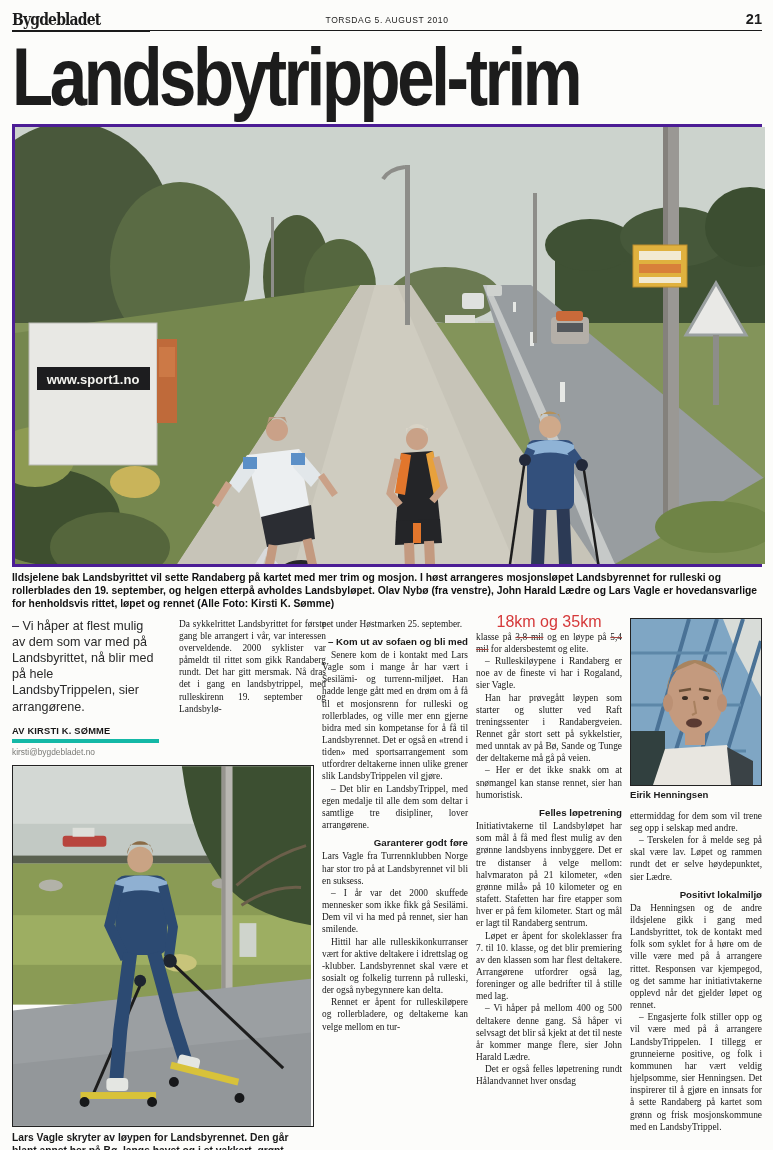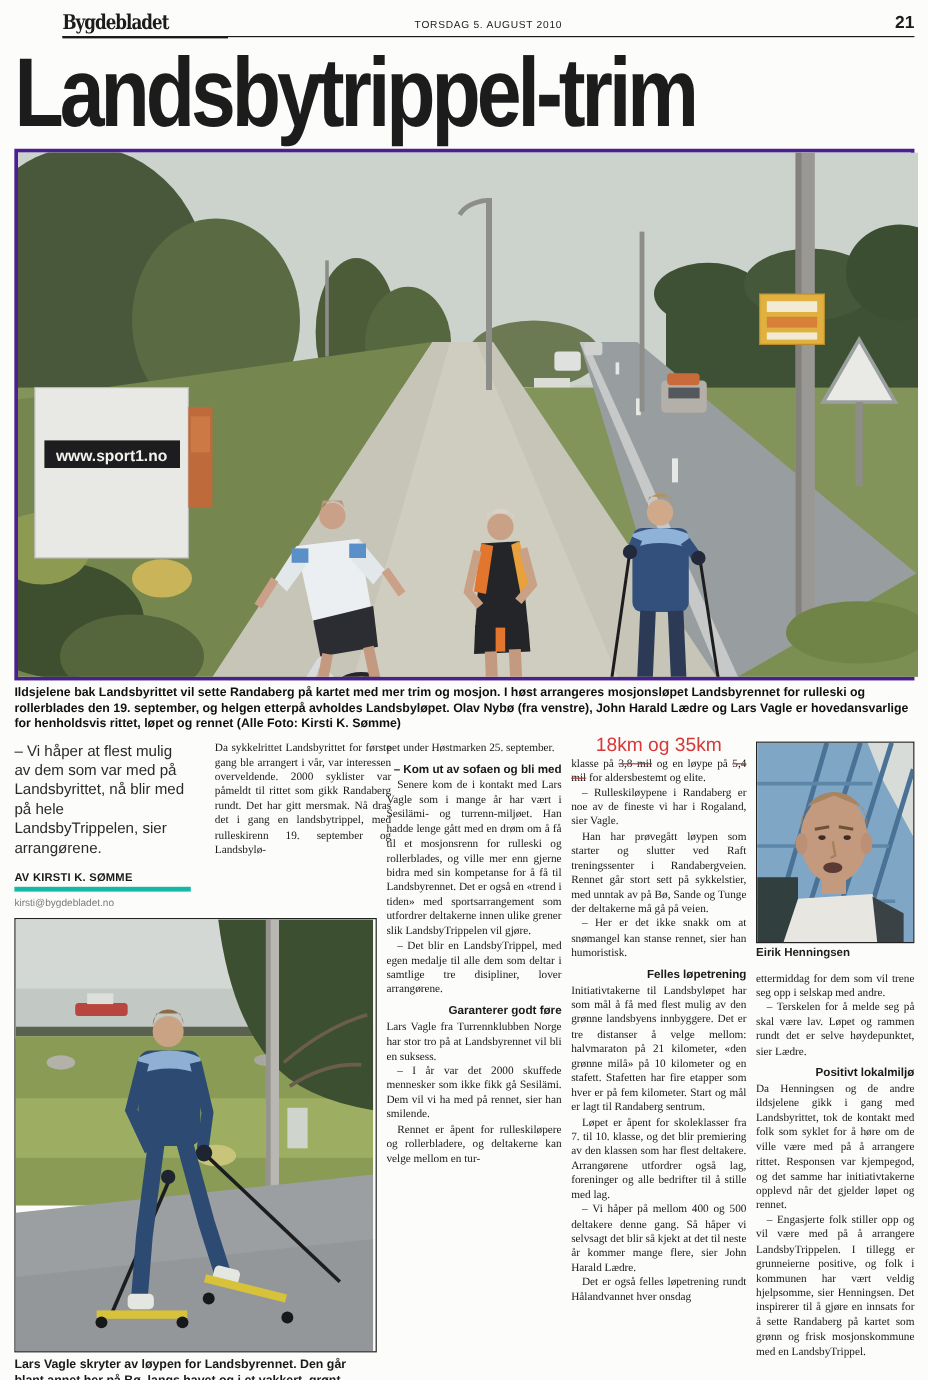--- a/index.html
+++ b/index.html
@@ -1,21 +1,21 @@
 <!DOCTYPE html>
 <html><head>
 <meta charset="utf-8">
 <style>
   * { margin:0; padding:0; box-sizing:border-box; }
   html,body { width:773px; height:1150px; background:#fcfcfa; color:#1c1c1c;
               font-family:"Liberation Serif", serif; overflow:hidden; }
   .page { position:relative; width:773px; height:1150px; padding:9px 11px 0 12px; }
 
   
-  .masthead { position:relative; height:22px; border-bottom:1px solid #1a1a1a;margin-left:40px; }
+  .masthead { position:relative; height:22px; border-bottom:1px solid #1a1a1a; }
   .logo { font-family:"DejaVu Serif", serif; font-weight:bold; font-size:17px;
           letter-spacing:-1px; transform:scaleX(.82); transform-origin:left bottom;
           display:inline-block; }
   .logo-rule { position:absolute; left:0; bottom:-2px; width:138px; height:2px; background:#1a1a1a; }
   .issue-date { position:absolute; left:50%; transform:translateX(-50%); top:6px;
                 font-family:"Liberation Sans", sans-serif; font-size:8.5px; letter-spacing:.6px; color:#222; }
   .page-number { position:absolute; right:0; top:2px; font-family:"Liberation Sans", sans-serif;
                  font-weight:bold; font-size:14.5px; }
 
   
@@ -273,20 +273,21 @@
     </div>
 
     <div class="c3">
       <p class="para first">pet under Høstmarken 25. september.</p>
       <h4 class="subhead">– Kom ut av sofaen og bli med</h4>
       <p class="para">Senere kom de i kontakt med Lars Vagle som i mange år har vært i Sesilämi- og turrenn-miljøet. Han hadde lenge gått med en drøm om å få til et mosjonsrenn for rulleski og rollerblades, og ville mer enn gjerne bidra med sin kompetanse for å få til Landsbyrennet. Det er også en «trend i tiden» med sportsarrangement som utfordrer deltakerne innen ulike grener slik LandsbyTrippelen vil gjøre.</p>
       <p class="para">– Det blir en LandsbyTrippel, med egen medalje til alle dem som deltar i samtlige tre disipliner, lover arrangørene.</p>
       <h4 class="subhead">Garanterer godt føre</h4>
       <p class="para first">Lars Vagle fra Turrennklubben Norge har stor tro på at Landsbyrennet vil bli en suksess.</p>
       <p class="para">– I år var det 2000 skuffede mennesker som ikke fikk gå Sesilämi. Dem vil vi ha med på rennet, sier han smilende.</p>
+      <p class="para">Hittil har alle rulleskikonkurranser vært for aktive deltakere i idrettslag og -klubber. Landsbyrennet skal være et sosialt og folkelig turrenn på rulleski, der også nybegynnere kan delta.</p>
       <p class="para">Rennet er åpent for rulleskiløpere og rollerbladere, og deltakerne kan velge mellom en tur-</p>
     </div>
 
     <div class="c4">
       <div class="red-heading">18km og 35km</div>
       <p class="para first"><span>klasse på </span><span class="strike">3,8 mil</span><span> og en løype på </span><span class="strike">5,4 mil</span><span> for aldersbestemt og elite.</span></p>
       <p class="para">– Rulleskiløypene i Randaberg er noe av de fineste vi har i Rogaland, sier Vagle.</p>
       <p class="para">Han har prøvegått løypen som starter og slutter ved Raft treningssenter i Randabergveien. Rennet går stort sett på sykkelstier, med unntak av på Bø, Sande og Tunge der deltakerne må gå på veien.</p>
       <p class="para">– Her er det ikke snakk om at snømangel kan stanse rennet, sier han humoristisk.</p>
       <h4 class="subhead">Felles løpetrening</h4>

